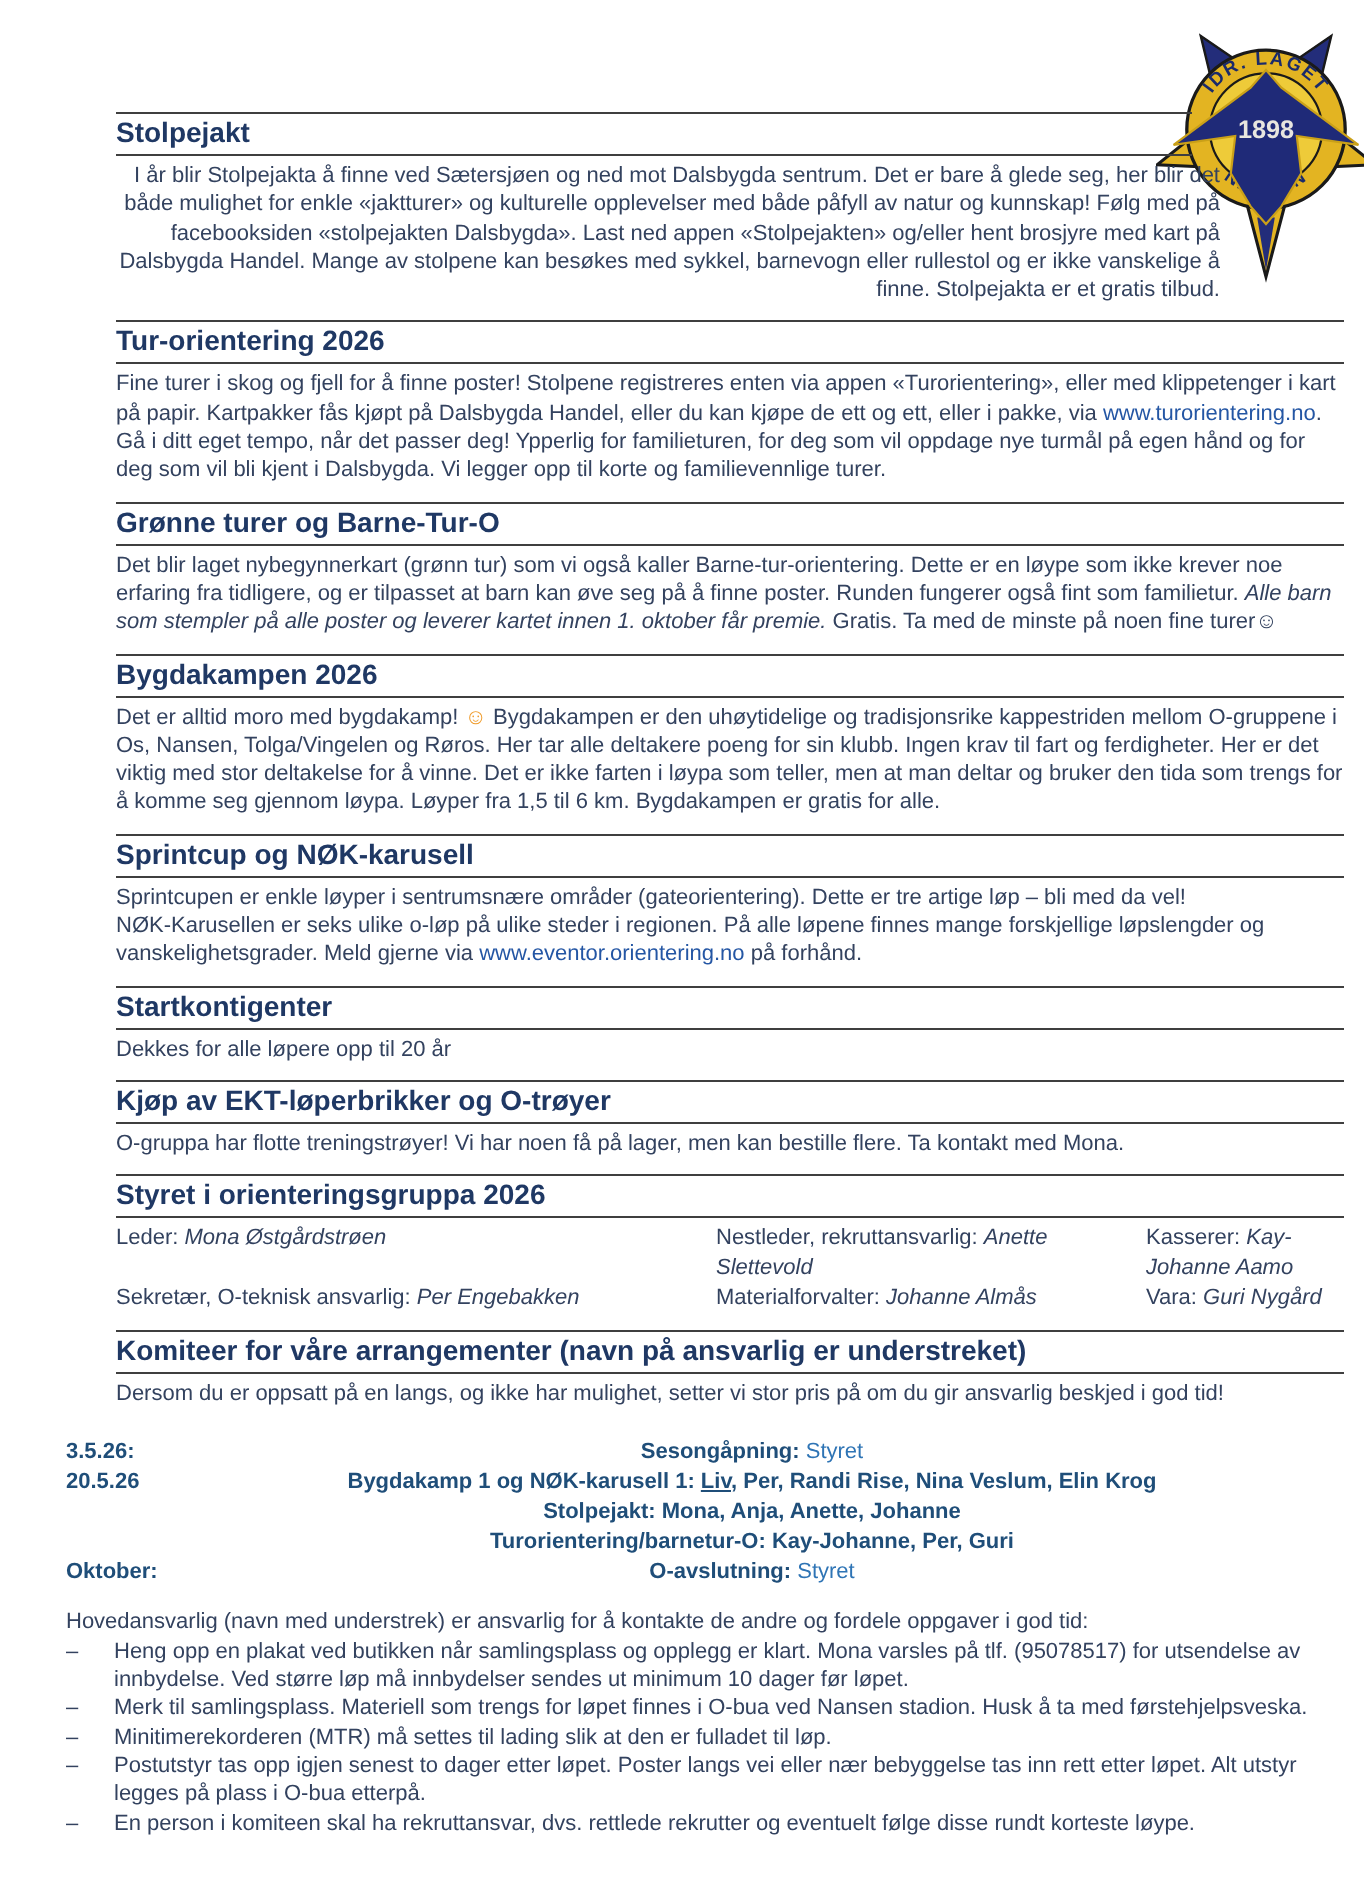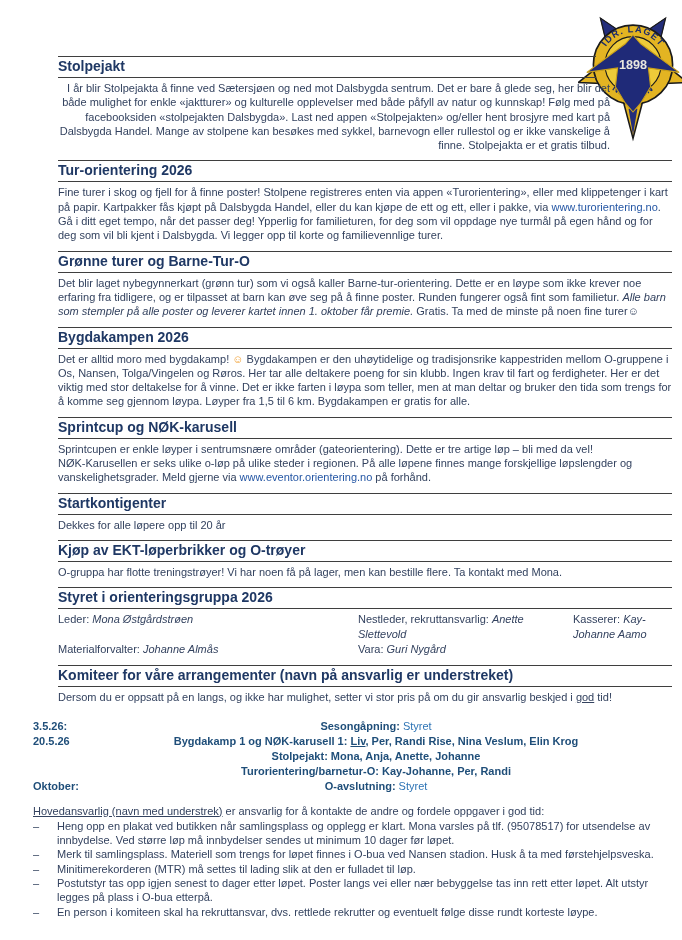--- a/index.html
+++ b/index.html
@@ -10,21 +10,21 @@
   .content{position:absolute;left:33px;top:56px;width:639px;}
   .sections{padding-left:25px;}
   .sec{margin-bottom:8px;}
   .rule{border-top:1.6px solid #3f3f3f;height:0;}
   .rule.short{width:538px;}
   .sec-title{margin:0;padding:2px 0 3px;font-size:14px;line-height:15px;font-weight:bold;color:#1f3864;}
   .sec-body{padding:3px 0 0 0;}
   .sec-body.narrow{width:552px;text-align:right;}
   .para{margin:0;}
   .sg-i{font-style:italic;}
-  .sg-u{text-decoration:underline;}
+  .sg-u{}
   .sg-link{color:#2456a4;cursor:pointer;}
   .sg-emoji{color:#f09d2e;font-weight:bold;}
   .styret-grid{display:grid;grid-template-columns:300px 215px auto;padding-top:3px;line-height:15px;}
   .styret-cell .name{font-style:italic;}
   .schedule{margin:14px 0 10px 0;line-height:15px;}
   .sched-row{display:flex;}
   .sched-date{width:47px;flex:none;font-weight:bold;color:#1f4e79;}
   .sched-entries{flex:1;font-weight:bold;color:#1f4e79;text-align:center;}
   .sg-light{font-weight:normal;color:#2e74b5;}
   .sg-bu{text-decoration:underline;}
@@ -132,20 +132,21 @@
     </section>
 
     <section class="sec">
       <div class="rule"></div>
       <h2 class="sec-title">Styret i orienteringsgruppa 2026</h2>
       <div class="rule"></div>
       <div class="styret-grid">
         <div class="styret-cell"><span class="role">Leder:</span> <span class="name">Mona Østgårdstrøen</span></div>
         <div class="styret-cell"><span class="role">Nestleder, rekruttansvarlig:</span> <span class="name">Anette Slettevold</span></div>
         <div class="styret-cell"><span class="role">Kasserer:</span> <span class="name">Kay-Johanne Aamo</span></div>
+        <div class="styret-cell"><span class="role">Sekretær, O-teknisk ansvarlig:</span> <span class="name">Per Engebakken</span></div>
         <div class="styret-cell"><span class="role">Materialforvalter:</span> <span class="name">Johanne Almås</span></div>
         <div class="styret-cell"><span class="role">Vara:</span> <span class="name">Guri Nygård</span></div>
       </div>
     </section>
 
     <section class="sec">
       <div class="rule"></div>
       <h2 class="sec-title">Komiteer for våre arrangementer (navn på ansvarlig er understreket)</h2>
       <div class="rule"></div>
       <div class="sec-body">
@@ -167,21 +168,21 @@
     <div class="sched-row">
       <div class="sched-date">20.5.26</div>
       <div class="sched-entries">
         <div class="sched-line">
             <div class="para"><span>Bygdakamp 1 og NØK-karusell 1: </span><span class="sg-bu">Liv</span><span>, Per, Randi Rise, Nina Veslum, Elin Krog</span></div>
           </div>
         <div class="sched-line">
             <div class="para"><span>Stolpejakt: Mona, Anja, Anette, Johanne</span></div>
           </div>
         <div class="sched-line">
-            <div class="para"><span>Turorientering/barnetur-O: Kay-Johanne, Per, Randi</span></div>
+            <div class="para"><span>Turorientering/barnetur-O: Kay-Johanne, Per, Guri</span></div>
           </div>
       </div>
     </div>
     <div class="sched-row">
       <div class="sched-date">Oktober:</div>
       <div class="sched-entries">
         <div class="sched-line">
             <div class="para"><span>O-avslutning: </span><span class="sg-light">Styret</span></div>
           </div>
       </div>

